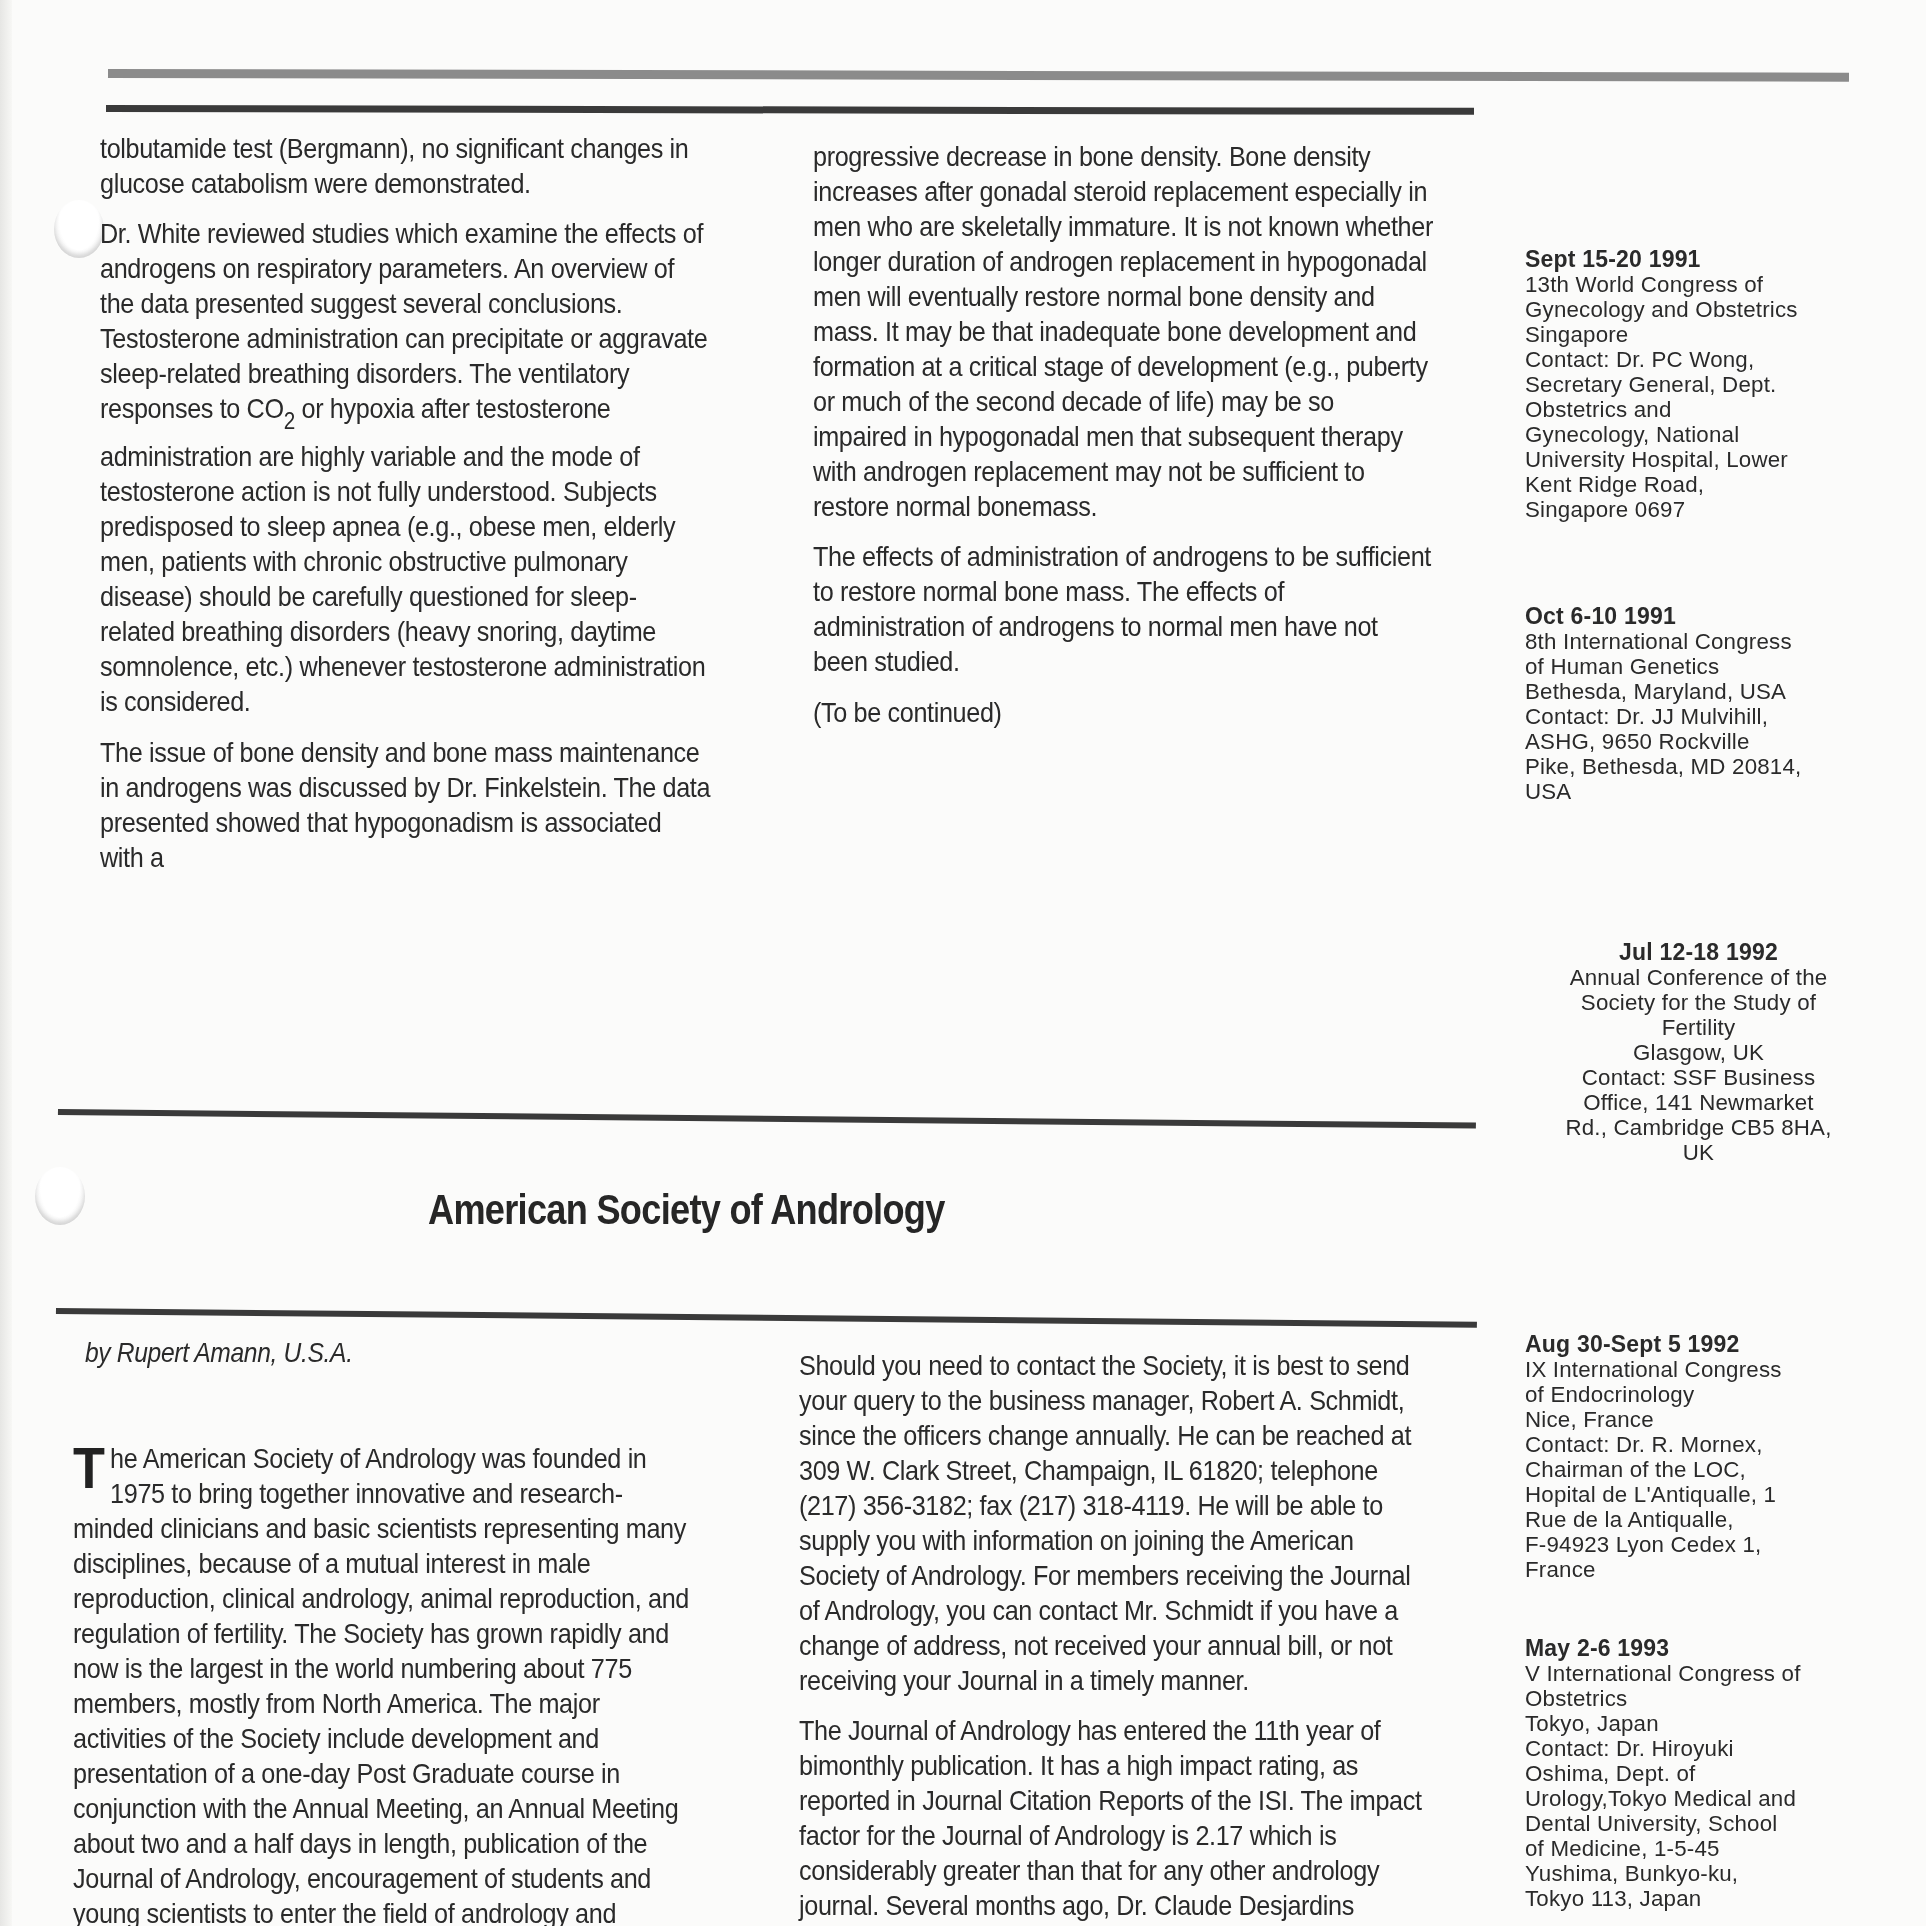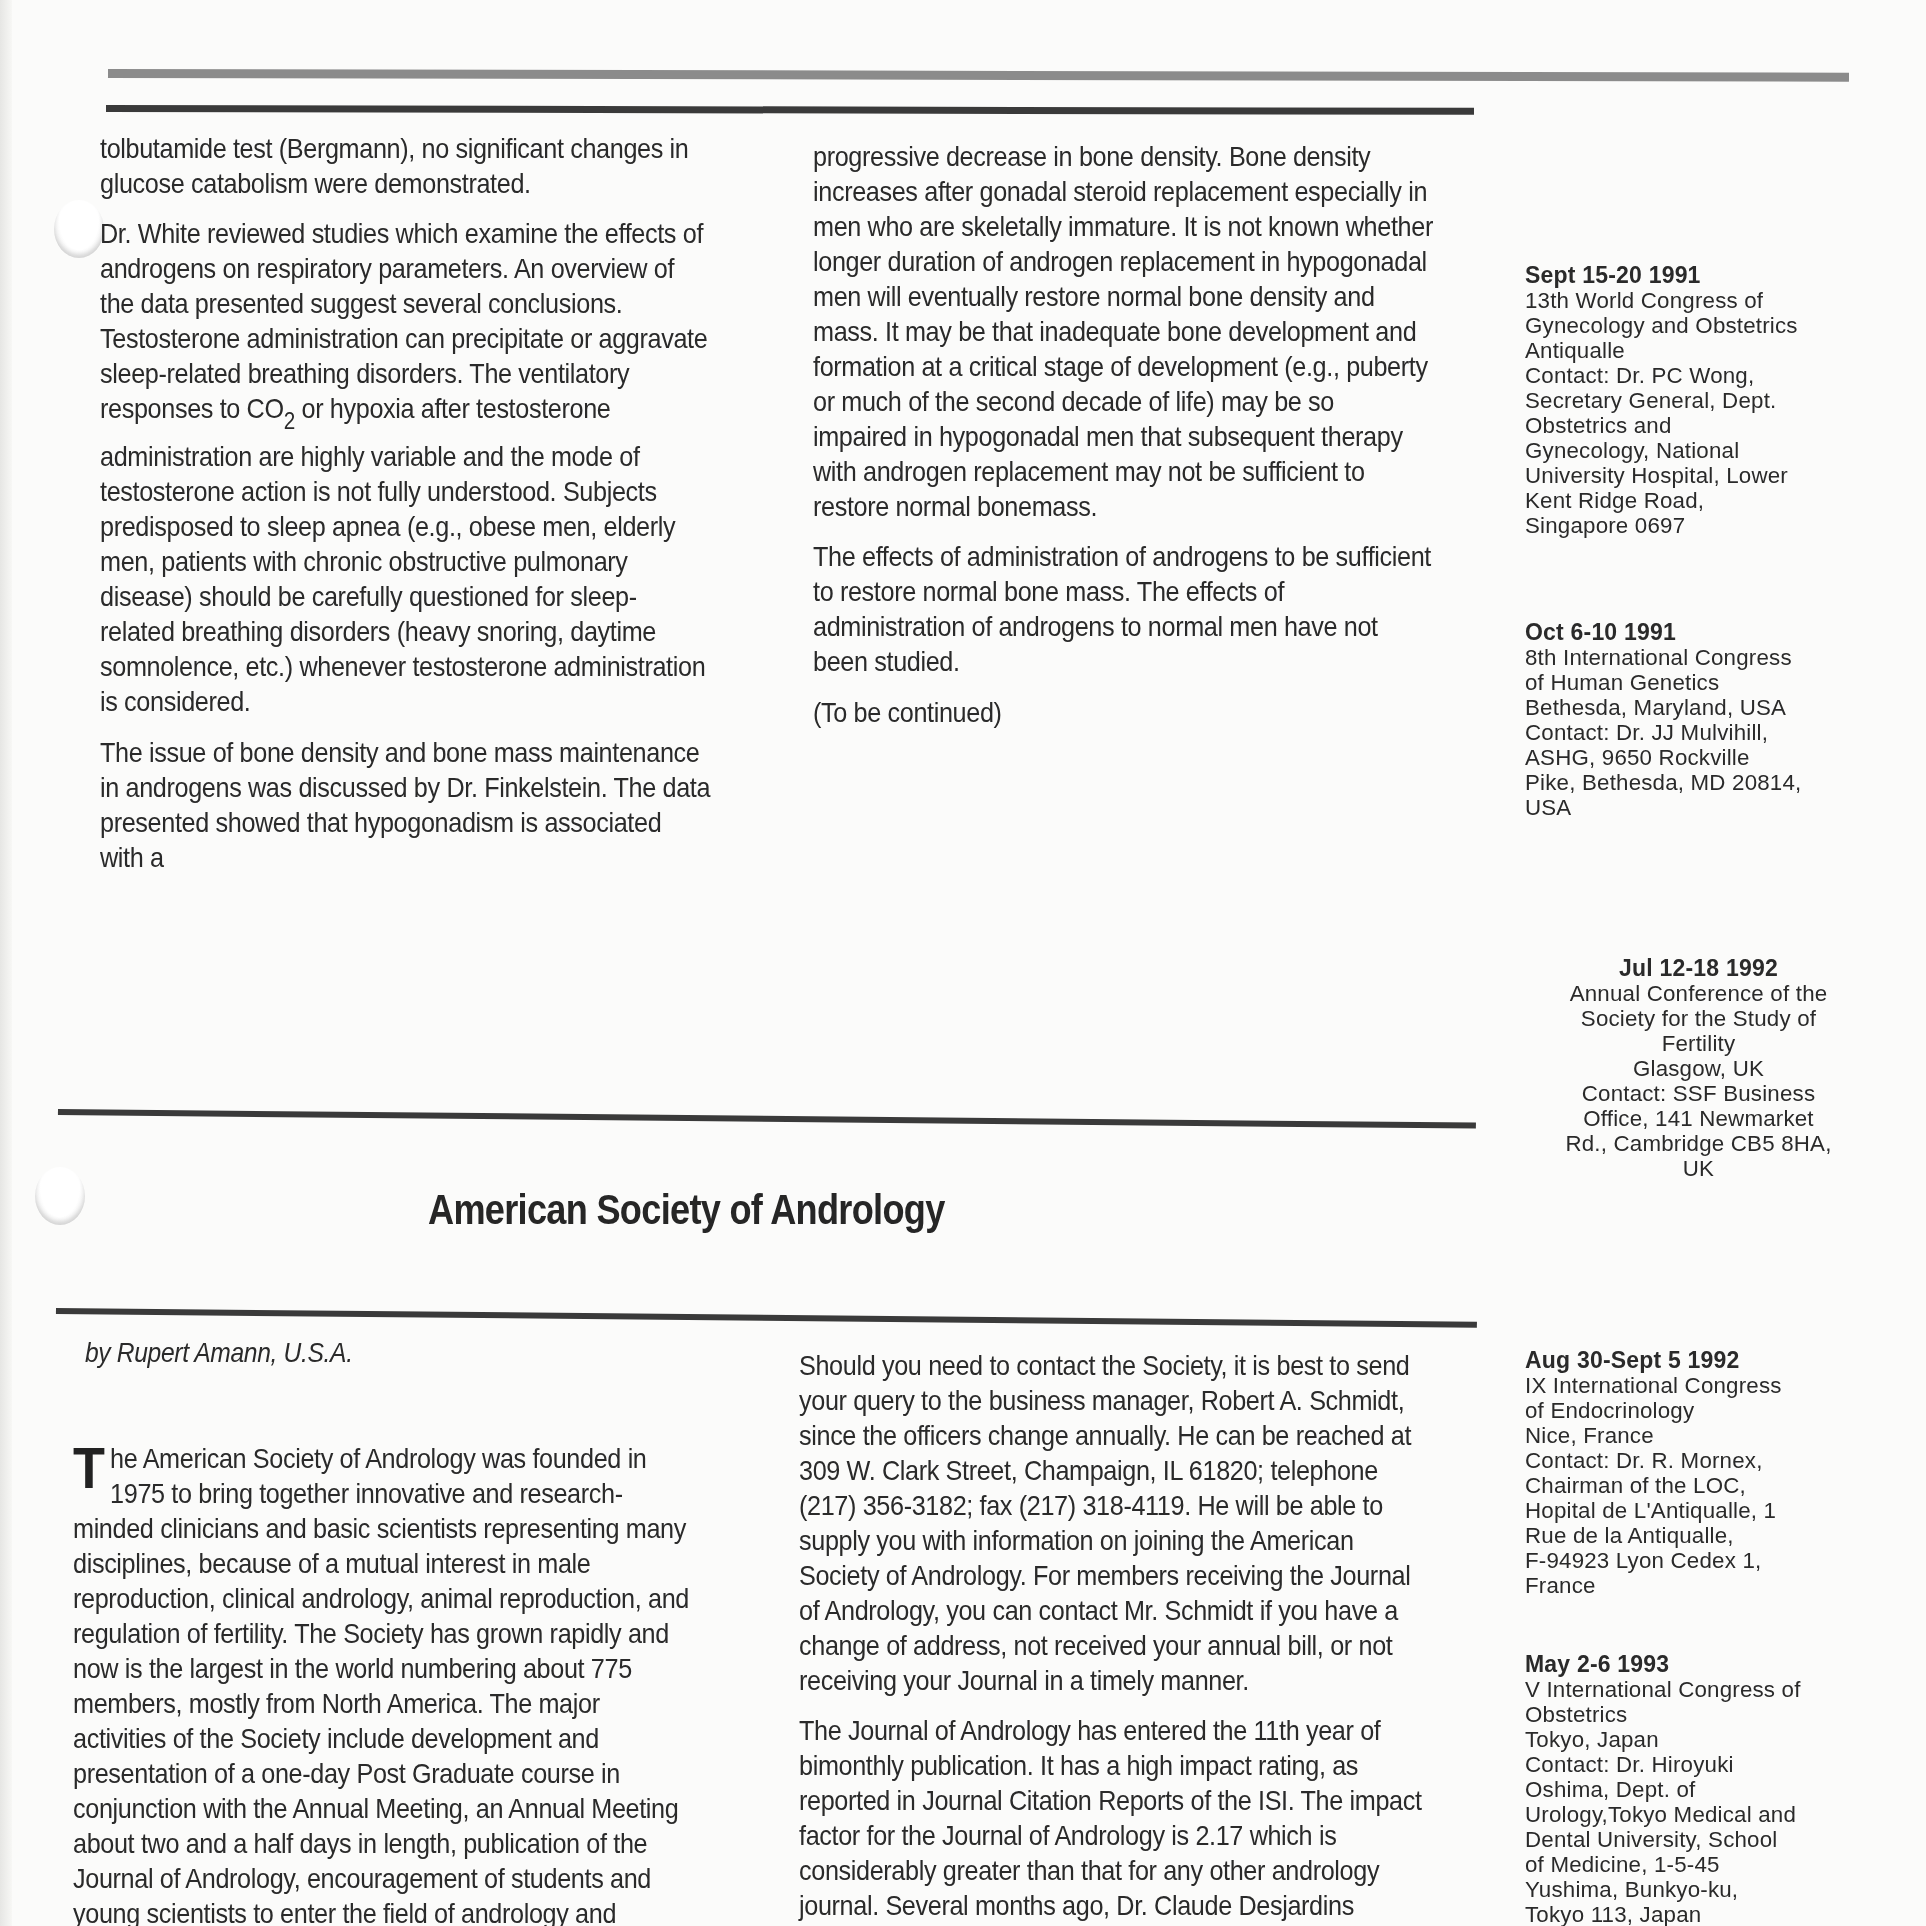--- a/index.html
+++ b/index.html
@@ -46,21 +46,21 @@
   .dropcap {
     float: left; font-size: 58px; line-height: 46px; font-weight: bold;
     margin: 3.9px 6.2px 0 0; color: #222;
   }
 
   .events {
     position: absolute; left: 1525px; width: 347px;
     font-size: 22.3px; line-height: 25px; letter-spacing: 0.2px;
   }
   .event { position: absolute; left: 0; width: 347px; }
-  .event .date { font-weight: bold; font-size: 23px; display: block; margin-top: 16px; }
+  .event .date { font-weight: bold; font-size: 23px; display: block; }
   .event .line { display: block; }
   sub.co2 { font-size: 23px; vertical-align: -10.8px; }
 </style>
 </head>
 <body>
 
 <div class="page-edge"></div>
 
 <div class="punch" style="left:54px; top:200px;"></div>
 <div class="punch" style="left:35px; top:1167px;"></div>
@@ -93,21 +93,21 @@
 <div class="col narrow" style="left:799px; top:1348px; width:693px;">
   <p>Should you need to contact the Society, it is best to send your query to the business manager, Robert A. Schmidt, since the officers change annually. He can be reached at 309 W. Clark Street, Champaign, IL 61820; telephone (217) 356-3182; fax (217) 318-4119. He will be able to supply you with information on joining the American Society of Andrology. For members receiving the Journal of Andrology, you can contact Mr. Schmidt if you have a change of address, not received your annual bill, or not receiving your Journal in a timely manner.</p>
   <p>The Journal of Andrology has entered the 11th year of bimonthly publication. It has a high impact rating, as reported in Journal Citation Reports of the ISI. The impact factor for the Journal of Andrology is 2.17 which is considerably greater than that for any other andrology journal. Several months ago, Dr. Claude Desjardins assumed the editorship of the Journal. He is ably assisted by Dr. Charles Flickinger, who serves as Associate Editor, and Drs. Stewart S. Howards and Johannes Veldhuis, who serve as Associate Clinical Editors. Dr. Desjardins has set three goals for the Journal, namely: 1) to increase</p>
 </div>
 
 <div class="events" style="top:0;">
   <div class="event" style="top:247px;">
     <span class="date">Sept 15-20 1991</span>
     <span class="line">13th World Congress of</span>
     <span class="line">Gynecology and Obstetrics</span>
-    <span class="line">Antiqualle</span>
+    <span class="line">Singapore</span>
     <span class="line">Contact: Dr. PC Wong,</span>
     <span class="line">Secretary General, Dept.</span>
     <span class="line">Obstetrics and</span>
     <span class="line">Gynecology, National</span>
     <span class="line">University Hospital, Lower</span>
     <span class="line">Kent Ridge Road,</span>
     <span class="line">Singapore 0697</span>
   </div>
   <div class="event" style="top:604px;">
     <span class="date">Oct 6-10 1991</span>

